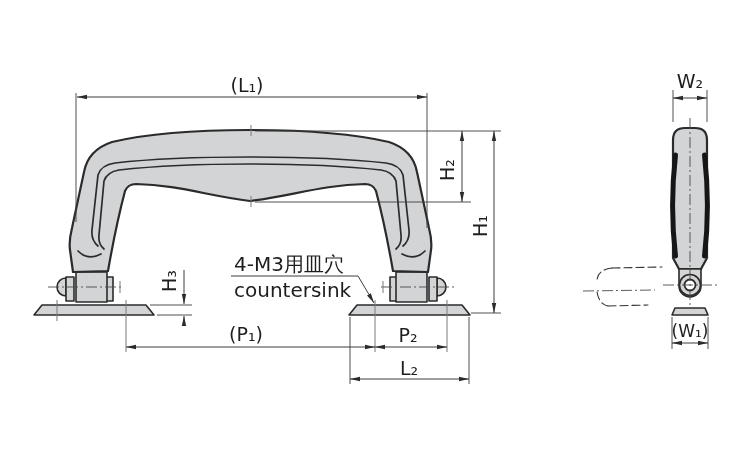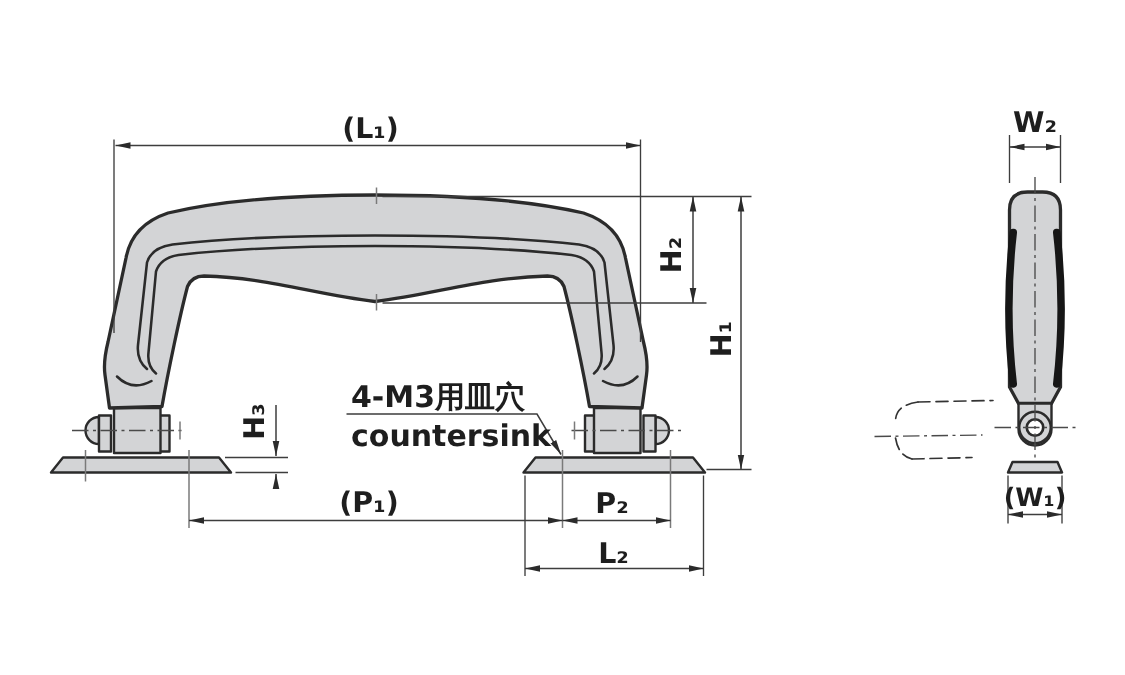--- a/index.html
+++ b/index.html
@@ -1,17 +1,17 @@
 <!DOCTYPE html>
 <html><head>
 <meta charset="utf-8">
 <style>
   html,body{margin:0;padding:0;background:#ffffff;}
   .canvas{position:relative;width:750px;height:450px;background:#ffffff;overflow:hidden;
-          font-family:"DejaVu Sans","Liberation Sans",sans-serif;font-weight:bold;}
+          font-family:"DejaVu Sans","Liberation Sans",sans-serif;}
   svg{display:block;}
   .outline{stroke:#2b2b2b;stroke-width:2.2;fill:#d3d4d6;stroke-linejoin:round;stroke-linecap:round;}
   .outline-thin{stroke:#2b2b2b;stroke-width:1.6;fill:#d3d4d6;stroke-linejoin:round;}
   .detail{stroke:#2b2b2b;stroke-width:1.7;fill:none;stroke-linecap:round;}
   .dim{stroke:#3d3d3d;stroke-width:1;fill:none;}
   .ext{stroke:#3d3d3d;stroke-width:0.9;fill:none;}
   .cl{stroke:#4a4a4a;stroke-width:0.9;fill:none;stroke-dasharray:11 3 2 3;}
   .tick{stroke:#7a7a7a;stroke-width:1;fill:none;}
   .phantom{stroke:#333;stroke-width:1.1;fill:none;stroke-dasharray:8 4;stroke-linecap:round;}
   .band{stroke:#161616;stroke-width:5;fill:none;stroke-linecap:round;}

